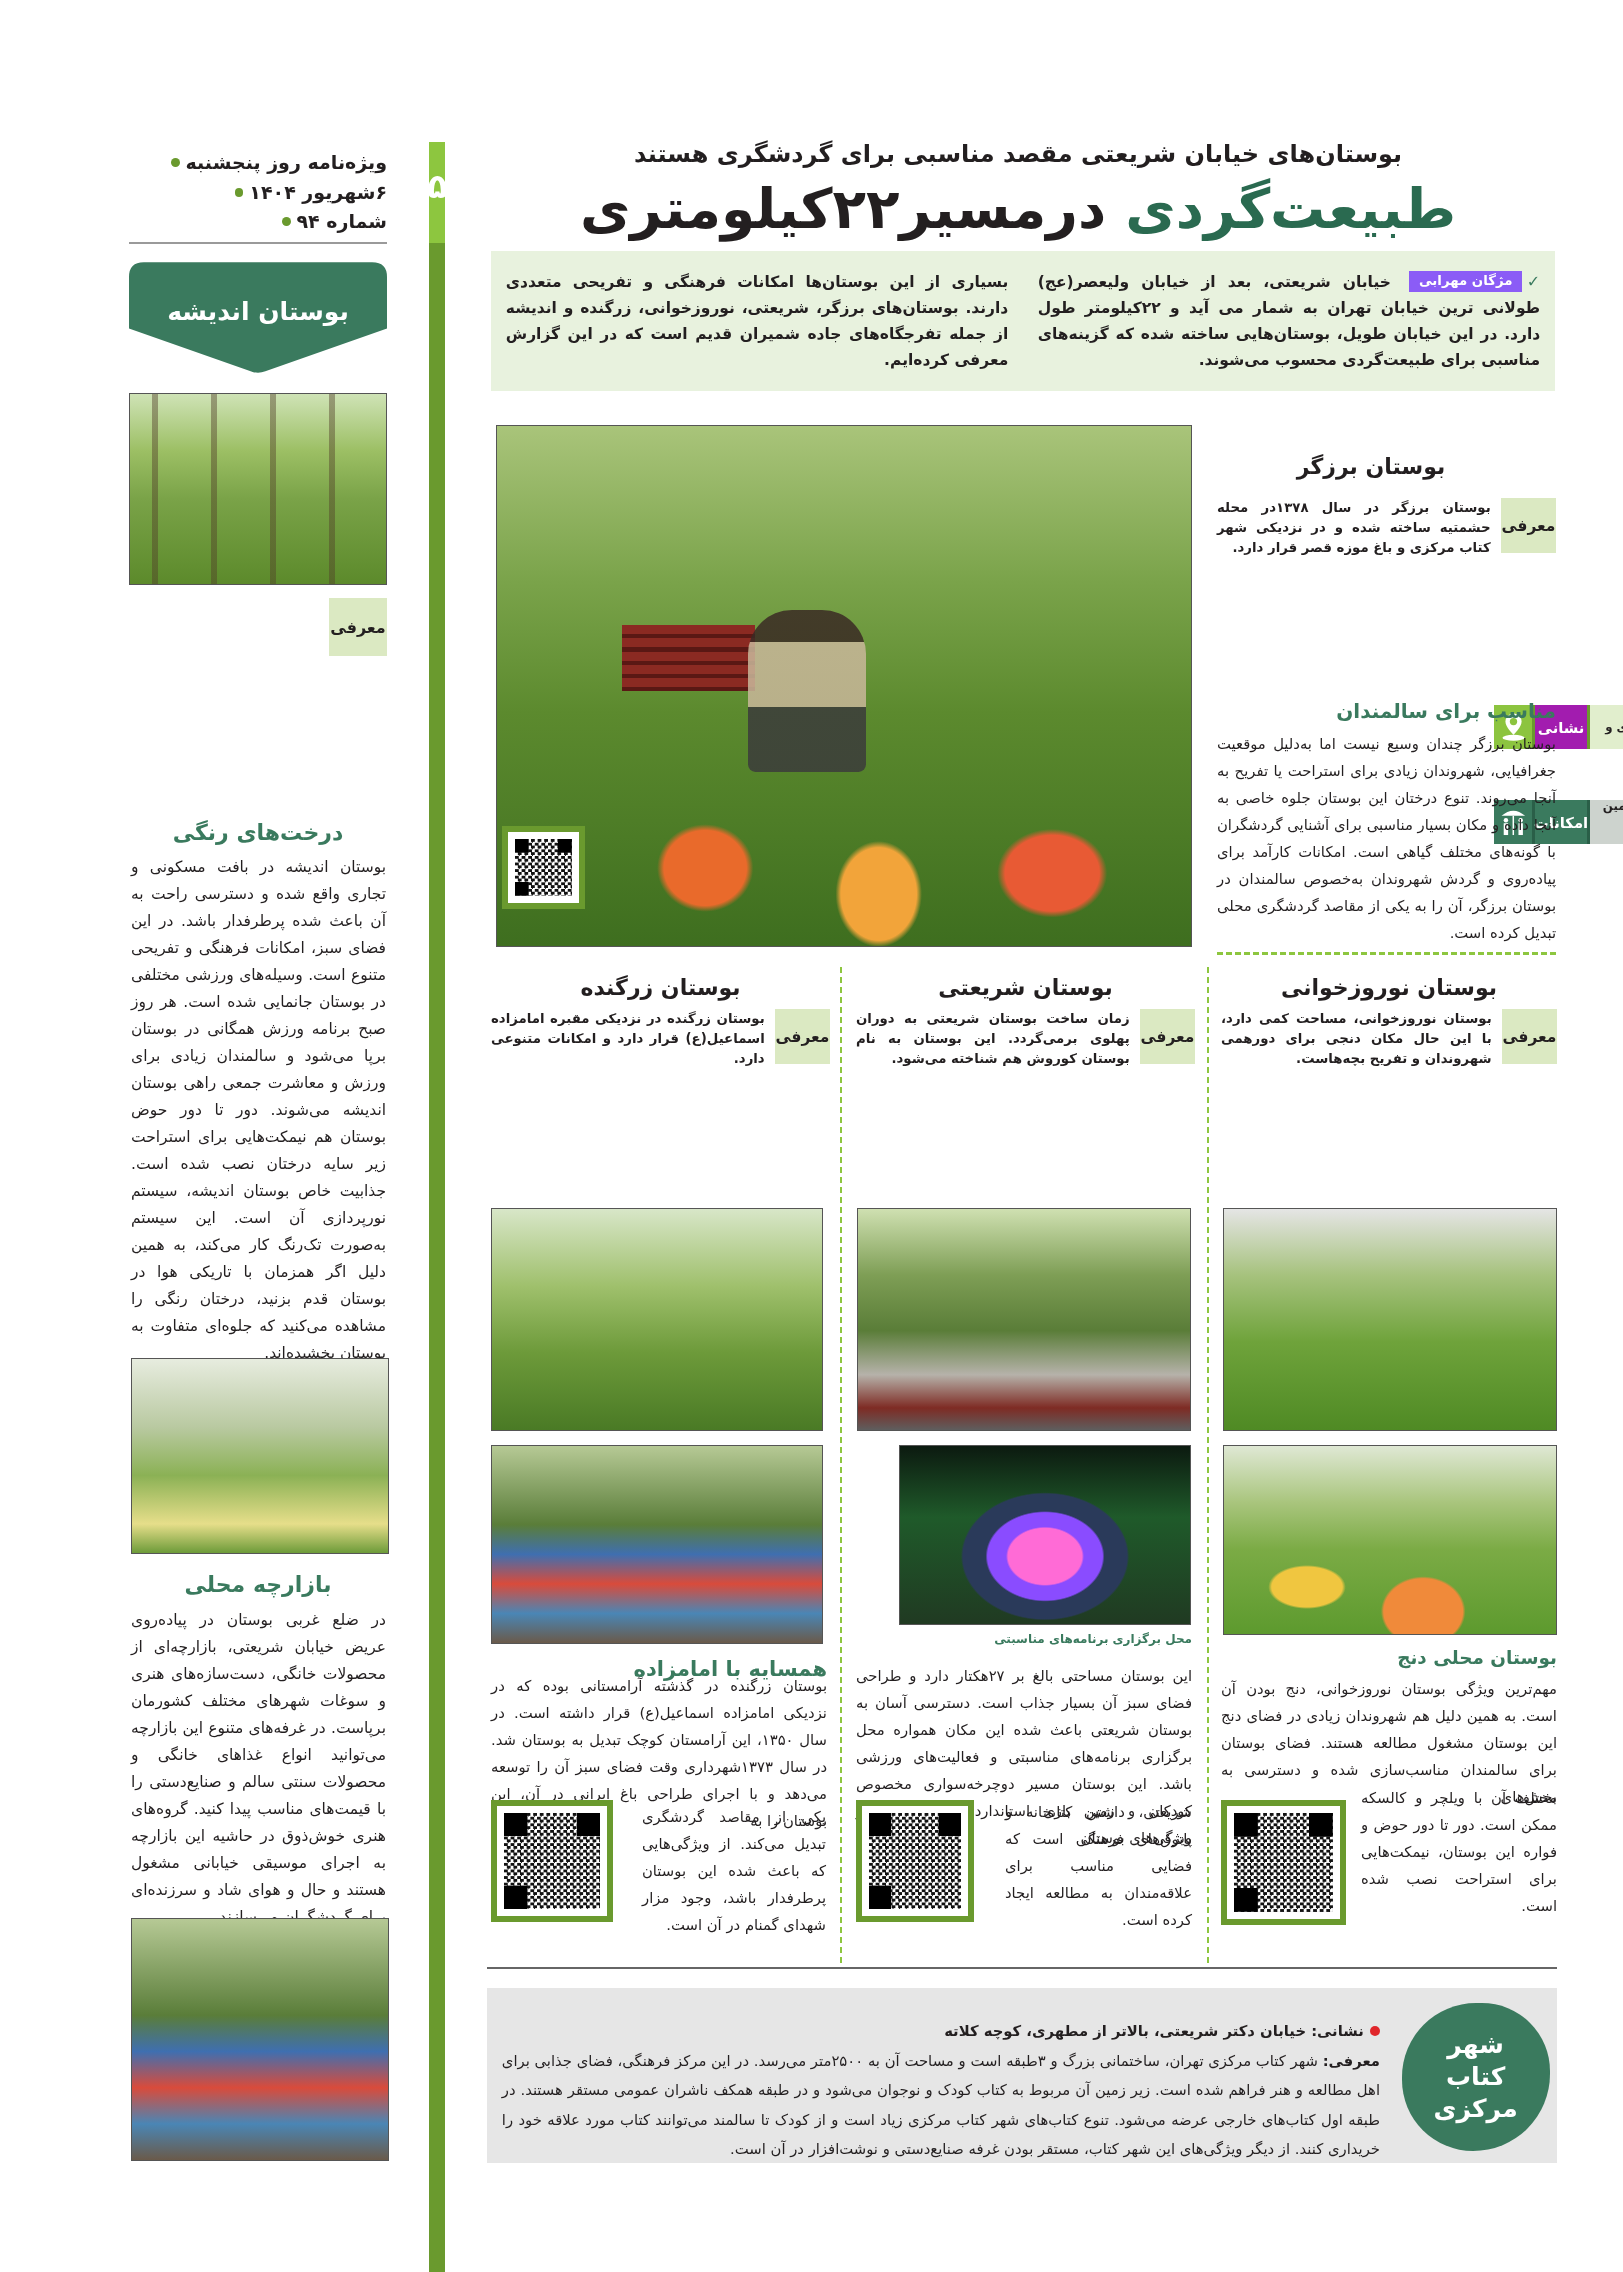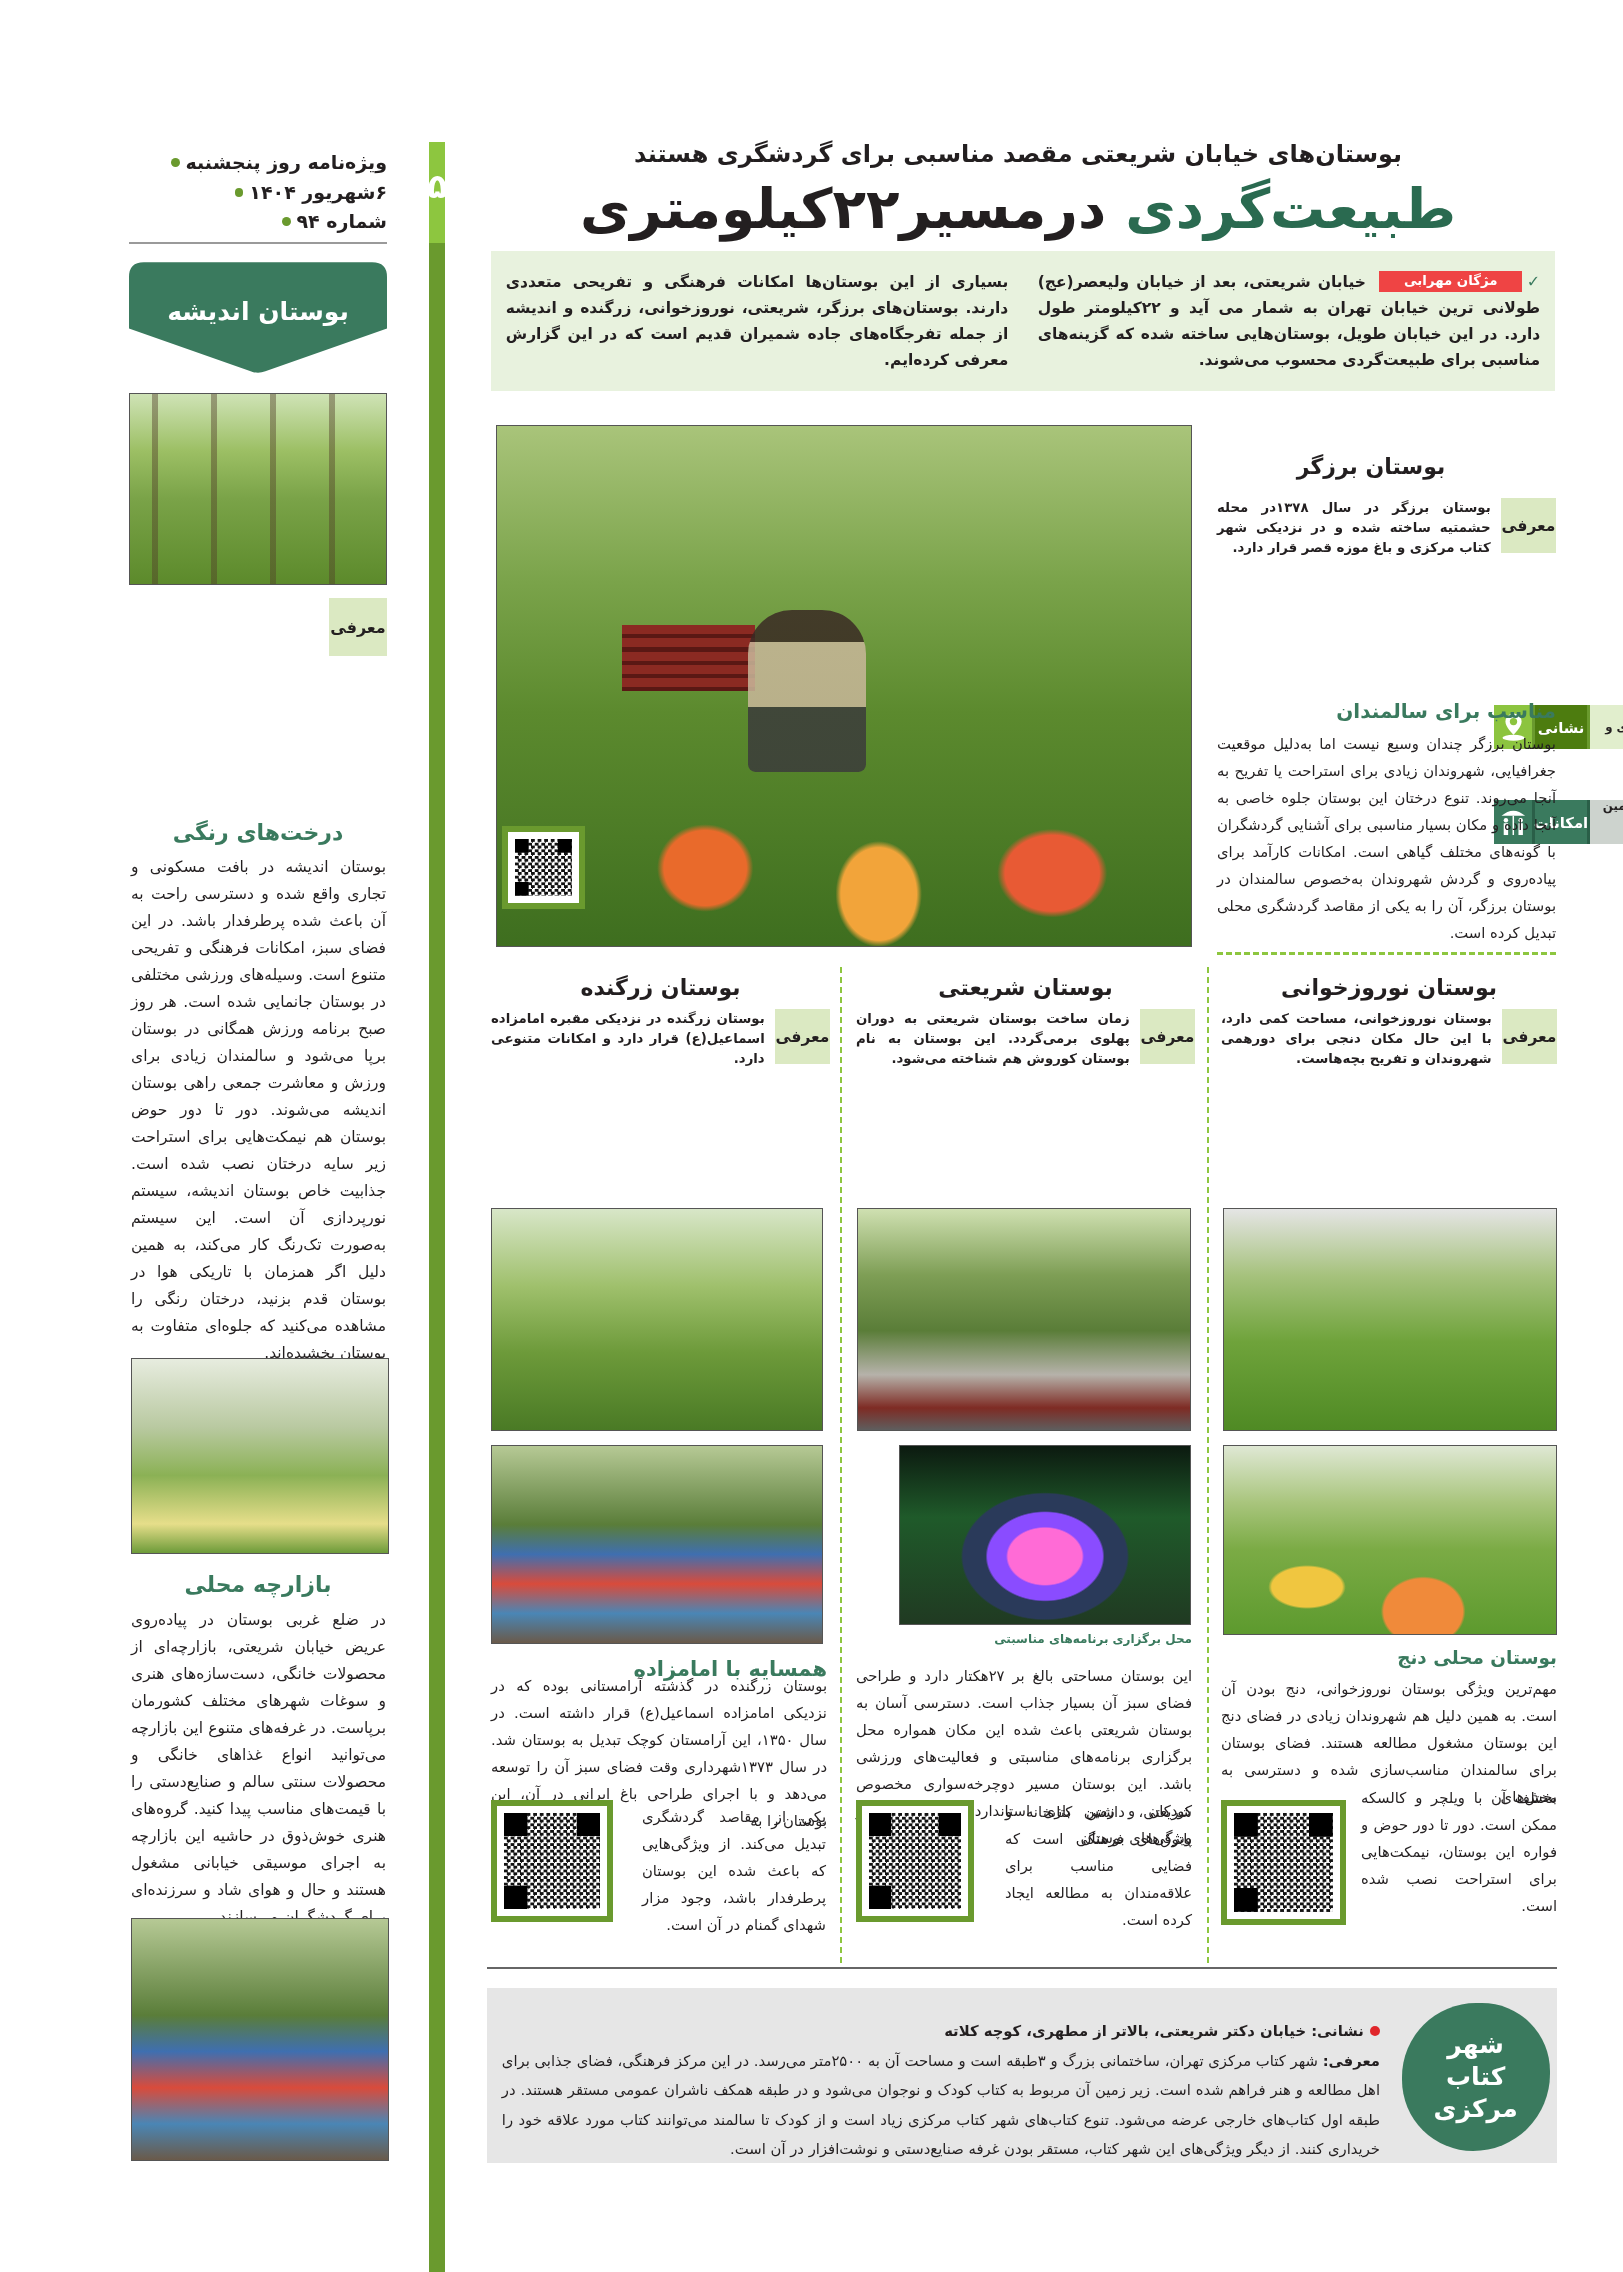--- a/index.html
+++ b/index.html
@@ -58,41 +58,41 @@
 
   
   .intro { display: flex; flex-direction: row; gap: 10.3px; align-items: flex-start; }
   .intro .tag { flex: 0 0 auto; background: #dbe9c2; color: #231f20; font-weight: bold; display: flex; align-items: center; justify-content: center; }
   .intro .txt { font-weight: bold; text-align: justify; text-align-last: right; }
   .bar { display: flex; flex-direction: row; align-items: stretch; position: relative; }
   .bar .icn { flex: 0 0 auto; display:flex; align-items:center; justify-content:center; }
   .bar .lbl { flex: 0 0 auto; color: #fff; font-weight: bold; display:flex; align-items:center; justify-content:center; position: relative; }
   .bar .val { flex: 1 1 auto; font-weight: bold; display:flex; align-items:center; justify-content:flex-start; padding: 0 5.9px; }
   .bar.addr .icn { background: #8cc43f; }
-  .bar.addr .lbl { background: #4d7c0f; border-left: 3.7px solid #6a9a2e; border-right: 3.7px solid #6a9a2e; }
+  .bar.addr .lbl { background: #a21caf; border-left: 3.7px solid #6a9a2e; border-right: 3.7px solid #6a9a2e; }
   .bar.addr .val { background: #e1eecd; }
   .bar.fac .icn { background: #3a7a5e; }
   .bar.fac .lbl { background: #3a7a5e; border-left: 3.7px solid #2a5f48; border-right: 3.7px solid #2a5f48; }
   .bar.fac .val { background: #cdd3ce; }
 
   
   .page-strip-top { left: 429px; top: 142px; width: 15.5px; height: 101px; background: #8dc63f; }
   .page-strip { left: 429px; top: 243px; width: 15.5px; height: 2029px; background: #6a9a2e; }
   .page-no { left: 425px; top: 166px; width: 25px; text-align: center; color: #fff; font-size: 34px; font-weight: bold; }
 
   
   .kicker { left: 472px; top: 140px; width: 1092px; text-align: center; font-size: 24px; font-weight: bold; }
   .headline { left: 472px; top: 174px; width: 1092px; text-align: center; font-size: 55px; font-weight: bold; line-height: 71px; }
   .headline .green { color: #2a6a50; }
 
   .lead { left: 491px; top: 251px; width: 1064px; height: 140px; background: #e8f2de; padding: 17.7px 14.8px; display: flex; flex-direction: row; gap: 29.5px; }
   .lead .col { flex: 1 1 0; font-size: 15.5px; line-height: 26px; font-weight: bold; text-align: justify; text-align-last: right; }
   .byline { display: inline-flex; align-items: center; gap: 4.4px; margin-left: 5.9px; }
   .byline .check { color: #3a7a5e; font-size: 16px; font-weight: bold; }
-  .byline .name { background: #ef4444; color: #fff; padding: 0 25px; font-size: 13.3px; line-height: 20.7px; }
+  .byline .name { background: #8b5cf6; color: #fff; padding: 0 10px; font-size: 13.3px; line-height: 20.7px; }
 
   .park-title { font-size: 22px; font-weight: bold; text-align: center; }
   .body-text { font-size: 14.8px; line-height: 27px; text-align: justify; text-align-last: right; }
 
   .vdash { width: 0; border-left: 2.2px dashed #8dc63f; }
   .hdash { height: 0; border-top: 3px dashed #8dc63f; }
   .rule { height: 2.2px; background: #666; }
 
   
   .footer { left: 487px; top: 1988px; width: 1070px; height: 175px; background: #e6e6e6; }

